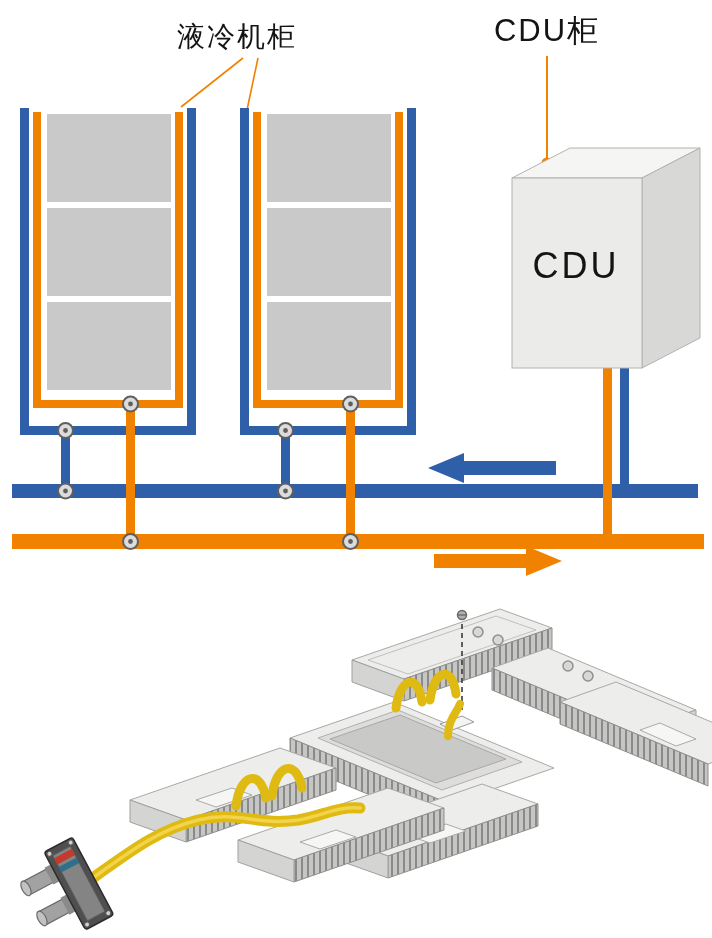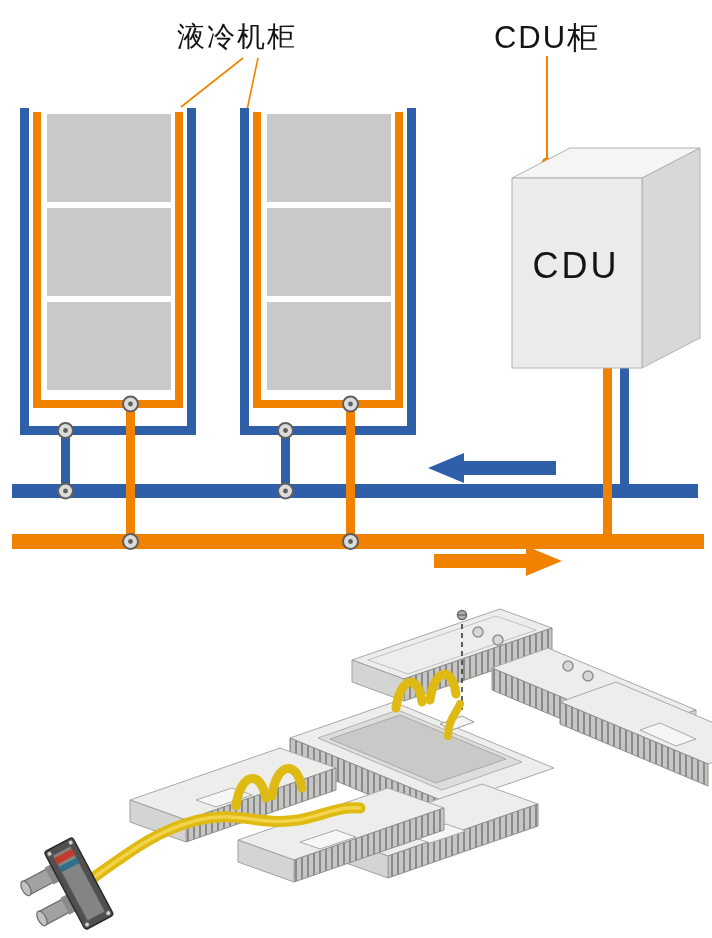--- a/index.html
+++ b/index.html
@@ -2,21 +2,21 @@
 <html><head>
 <meta charset="utf-8">
 <style>
   html,body{margin:0;padding:0;background:#ffffff;}
   .stage{position:relative;width:712px;height:938px;overflow:hidden;background:#ffffff;
          font-family:"Liberation Sans", sans-serif;}
   .stage svg{position:absolute;left:0;top:0;}
   .label{position:absolute;color:#141414;text-align:center;line-height:1.1;
          font-family:"Liberation Sans", sans-serif;}
   .label-cabinet{left:152px;top:22px;width:170px;font-size:28px;letter-spacing:2px;}
-  .label-cdu{left:462px;top:21px;width:170px;font-size:31px;letter-spacing:2px;}
+  .label-cdu{left:462px;top:14px;width:170px;font-size:31px;letter-spacing:2px;}
   .label-cdu-box{left:516px;top:246px;width:120px;font-size:36px;letter-spacing:3px;}
 </style>
 </head>
 <body>
 
 <div class="stage">
 
 <svg width="712" height="938" viewBox="0 0 712 938">
   <defs>
     <pattern id="finPattern" width="6" height="26" patternUnits="userSpaceOnUse">

